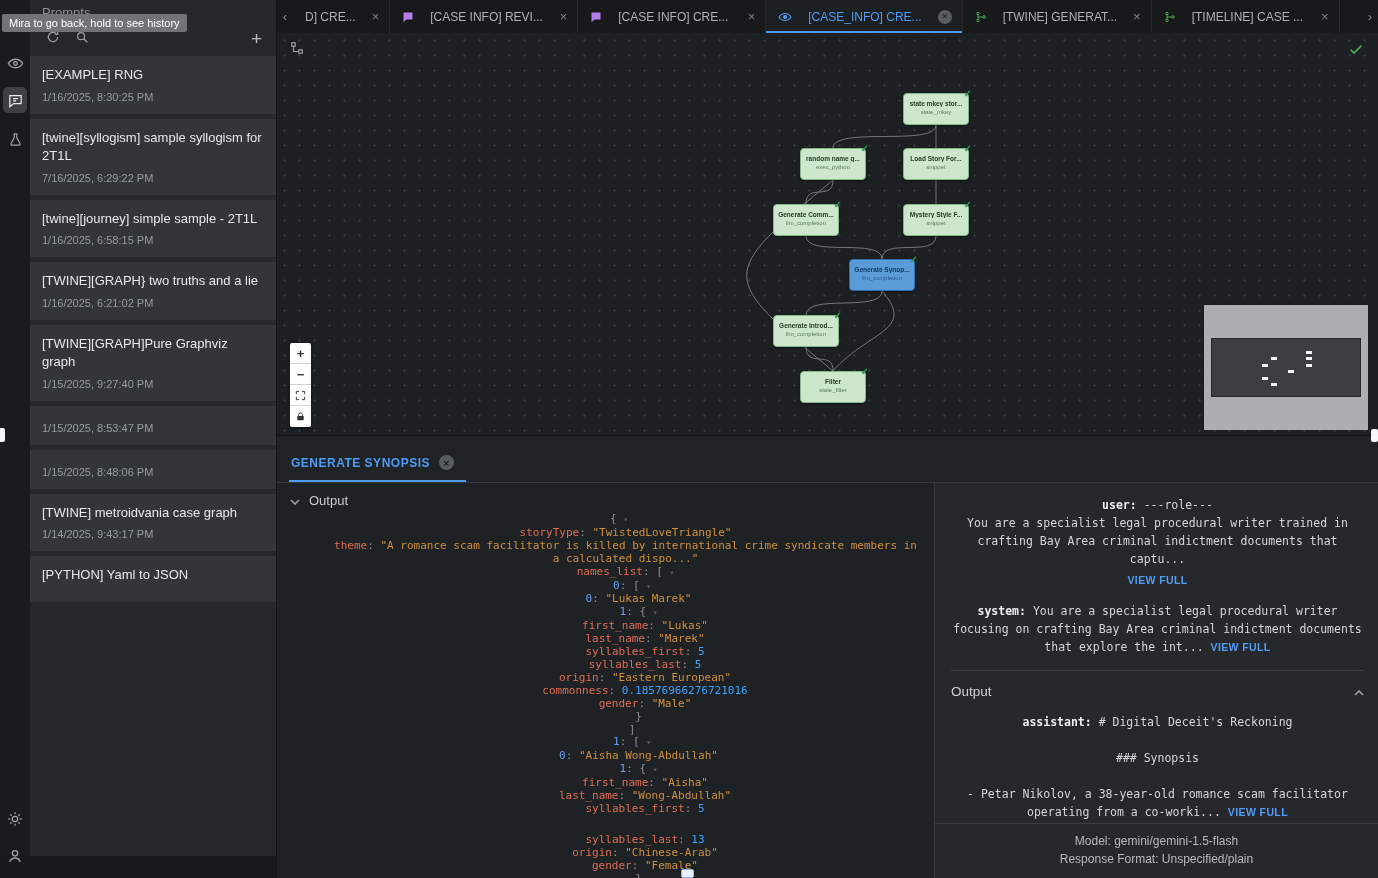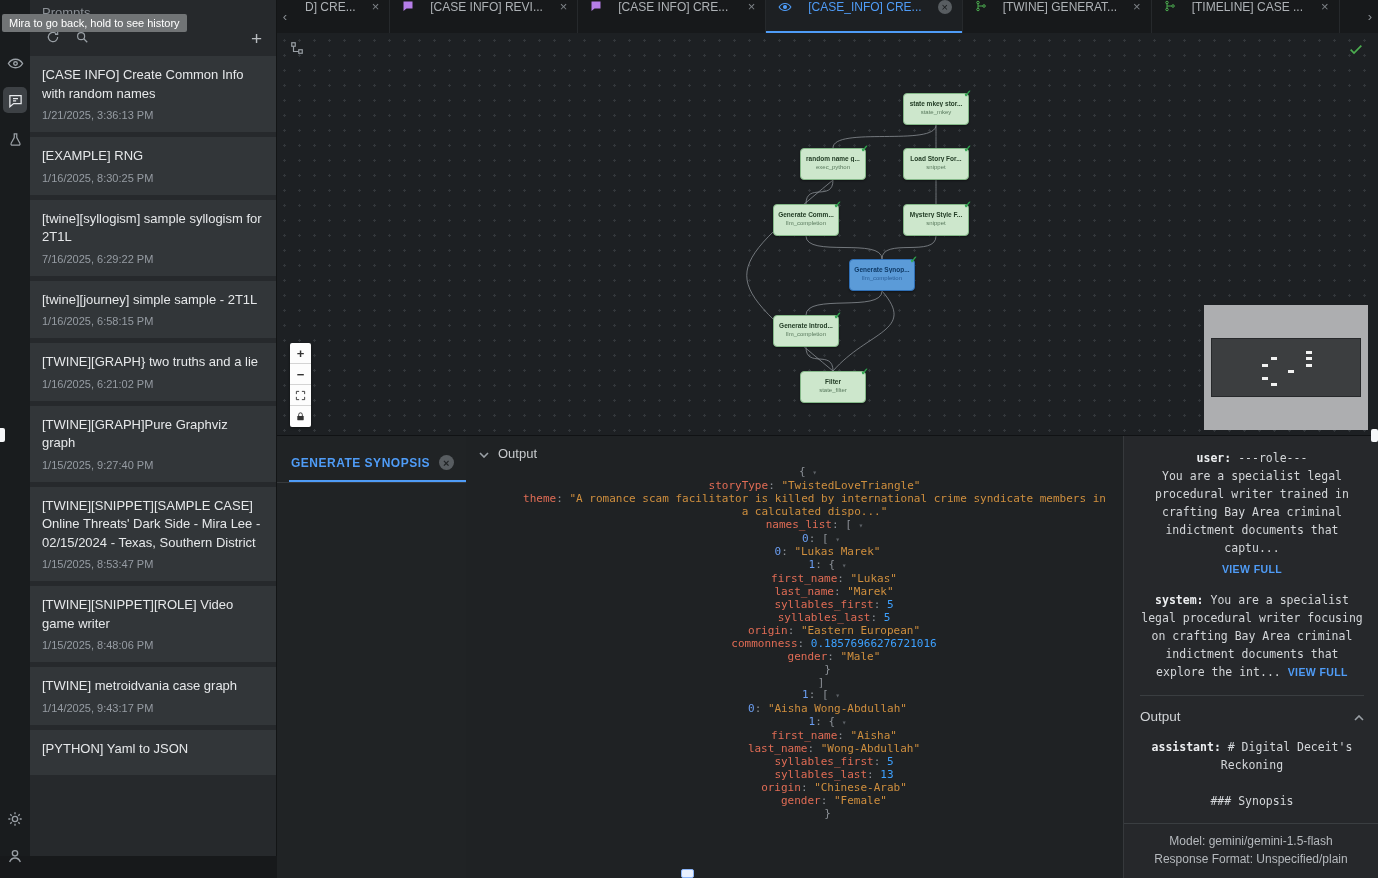--- a/index.html
+++ b/index.html
@@ -26,21 +26,21 @@
 
   
   .main { flex:1; display:flex; flex-direction:column; min-width:0; }
 
   
   .tabbar { height:33px; background:#17191b; display:flex; align-items:stretch;
             font-size:12px; color:#aeb2b6; overflow:hidden; flex:none; }
   .tscroll { width:16px; display:flex; align-items:center; justify-content:center;
              color:#8a8f94; font-size:13px; flex:none; }
   .tscroll.right { margin-left:auto; }
-  .tab { display:flex; gap:16px; padding:0 10px 0 12px;
+  .tab { display:flex; align-items:center; gap:16px; padding:0 10px 0 12px;
          border-right:1px solid #26292c; min-width:188px; white-space:nowrap; flex:none; }
   .tab.partial { min-width:96px; }
   .tab.active { color:#4f9cf7; box-shadow:inset 0 -2px 0 #4f9cf7; background:#1d2023; }
   .ticon { display:flex; }
   .tclose { margin-left:auto; color:#7e8388; font-size:13px; line-height:13px; }
   .tab.active .tclose { background:#585d61; color:#17191b; border-radius:50%; width:14px;
          height:14px; display:flex; align-items:center; justify-content:center; font-size:11px; }
 
   
   .canvas { height:402px; flex:none; position:relative; overflow:hidden; background:#1d2023;
@@ -67,21 +67,21 @@
   .zbtn:last-child { border-bottom:none; }
 
   .minimap { position:absolute; right:10px; bottom:5px; width:164px; height:125px;
              background:#adaeb0; z-index:5; }
   .mviewport { position:absolute; left:7px; top:33px; width:150px; height:59px;
                background:#3c3e40; border:1px solid #27292b; }
   .mnode { position:absolute; width:6px; height:3px; background:#f2f2f2; }
 
   
   .bottom { height:443px; flex:none; background:#202325; border-top:1px solid #101214;
-            display:flex; flex-direction:row; }
+            display:flex; flex-direction:column; }
   .panel-tabs { height:47px; flex:none; border-bottom:1px solid #36393c; display:flex;
                 align-items:flex-end; padding-left:12px; }
   .ptab { display:flex; align-items:center; gap:9px; padding:9px 12px 10px 2px;
           border-bottom:2px solid #4f9cf7; color:#4f9cf7; font-size:12px;
           letter-spacing:.5px; font-weight:bold; }
   .pclose { background:#585d61; color:#202325; border-radius:50%; width:15px; height:15px;
             display:flex; align-items:center; justify-content:center; font-size:11px; }
   .panel-body { display:flex; flex:1; min-height:0;text-align:center; }
   .left-pane { width:658px; flex:none; background:#1f2224; border-right:1px solid #36393c;
                overflow:hidden; }
@@ -170,49 +170,43 @@
       <span>
         <svg width="14" height="14" viewBox="0 0 24 24" fill="none" stroke="#9aa0a6" stroke-width="2">
             <circle cx="10.5" cy="10.5" r="6"></circle>
             <path d="M15 15l6 6"></path>
           </svg>
       </span>
       <span class="sb-plus">+</span>
     </div>
     <div class="plist">
         <div class="pitem">
-          <div class="pt">[CASE INFO] Create Common Info with random names</div>
-          <div class="pm">1/21/2025, 3:36:13 PM</div>
-        </div>
-        <div class="pitem">
           <div class="pt">[EXAMPLE] RNG</div>
           <div class="pm">1/16/2025, 8:30:25 PM</div>
         </div>
         <div class="pitem">
           <div class="pt">[twine][syllogism] sample syllogism for 2T1L</div>
           <div class="pm">7/16/2025, 6:29:22 PM</div>
         </div>
         <div class="pitem">
           <div class="pt">[twine][journey] simple sample - 2T1L</div>
           <div class="pm">1/16/2025, 6:58:15 PM</div>
         </div>
         <div class="pitem">
           <div class="pt">[TWINE][GRAPH} two truths and a lie</div>
           <div class="pm">1/16/2025, 6:21:02 PM</div>
         </div>
         <div class="pitem">
           <div class="pt">[TWINE][GRAPH]Pure Graphviz graph</div>
           <div class="pm">1/15/2025, 9:27:40 PM</div>
         </div>
         <div class="pitem">
-          <div class="pt">[TWINE][SNIPPET][SAMPLE CASE] Online Threats' Dark Side - Mira Lee - 02/15/2024 - Texas, Southern District</div>
           <div class="pm">1/15/2025, 8:53:47 PM</div>
         </div>
         <div class="pitem">
-          <div class="pt">[TWINE][SNIPPET][ROLE] Video game writer</div>
           <div class="pm">1/15/2025, 8:48:06 PM</div>
         </div>
         <div class="pitem">
           <div class="pt">[TWINE] metroidvania case graph</div>
           <div class="pm">1/14/2025, 9:43:17 PM</div>
         </div>
         <div class="pitem">
           <div class="pt">[PYTHON] Yaml to JSON</div>
           <div class="pm"></div>
         </div>
@@ -418,21 +412,21 @@
               <div class="jline" style="padding-left: 52px;"><span class="jk">commonness</span><span class="jp">: </span><span class="jn">0.18576966276721016</span></div>
               <div class="jline" style="padding-left: 52px;"><span class="jk">gender</span><span class="jp">: </span><span class="js">"Male"</span></div>
               <div class="jline" style="padding-left: 39px;"><span class="jp">}</span></div>
               <div class="jline" style="padding-left: 26px;"><span class="jp">]</span></div>
               <div class="jline" style="padding-left: 26px;"><span class="jx">1</span><span class="jp">: </span><span class="jp">[ </span><span class="jc">▾</span></div>
               <div class="jline" style="padding-left: 39px;"><span class="jx">0</span><span class="jp">: </span><span class="js">"Aisha Wong-Abdullah"</span></div>
               <div class="jline" style="padding-left: 39px;"><span class="jx">1</span><span class="jp">: </span><span class="jp">{ </span><span class="jc">▾</span></div>
               <div class="jline" style="padding-left: 52px;"><span class="jk">first_name</span><span class="jp">: </span><span class="js">"Aisha"</span></div>
               <div class="jline" style="padding-left: 52px;"><span class="jk">last_name</span><span class="jp">: </span><span class="js">"Wong-Abdullah"</span></div>
               <div class="jline" style="padding-left: 52px;"><span class="jk">syllables_first</span><span class="jp">: </span><span class="jn">5</span></div>
-              <div class="jline" style="padding-left: 52px;"><span class="jk">syllables_last</span><span class="jp">: </span><span class="jn">13</span></div>
+              <div class="jline" style="padding-left: 52px; margin-top: 18px;"><span class="jk">syllables_last</span><span class="jp">: </span><span class="jn">13</span></div>
               <div class="jline" style="padding-left: 52px;"><span class="jk">origin</span><span class="jp">: </span><span class="js">"Chinese-Arab"</span></div>
               <div class="jline" style="padding-left: 52px;"><span class="jk">gender</span><span class="jp">: </span><span class="js">"Female"</span></div>
               <div class="jline" style="padding-left: 39px;"><span class="jp">}</span></div>
             </div>
         </div>
 
         <div class="right-pane">
           <div class="msg">
             <span class="role">user:</span>
             <span class="pre">---role---

